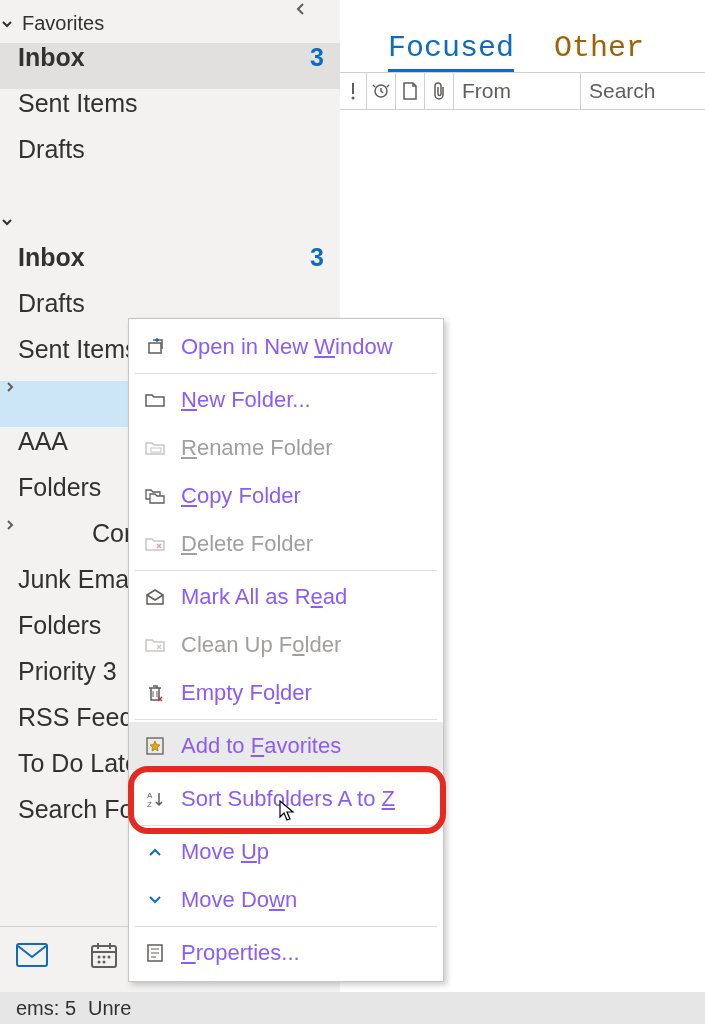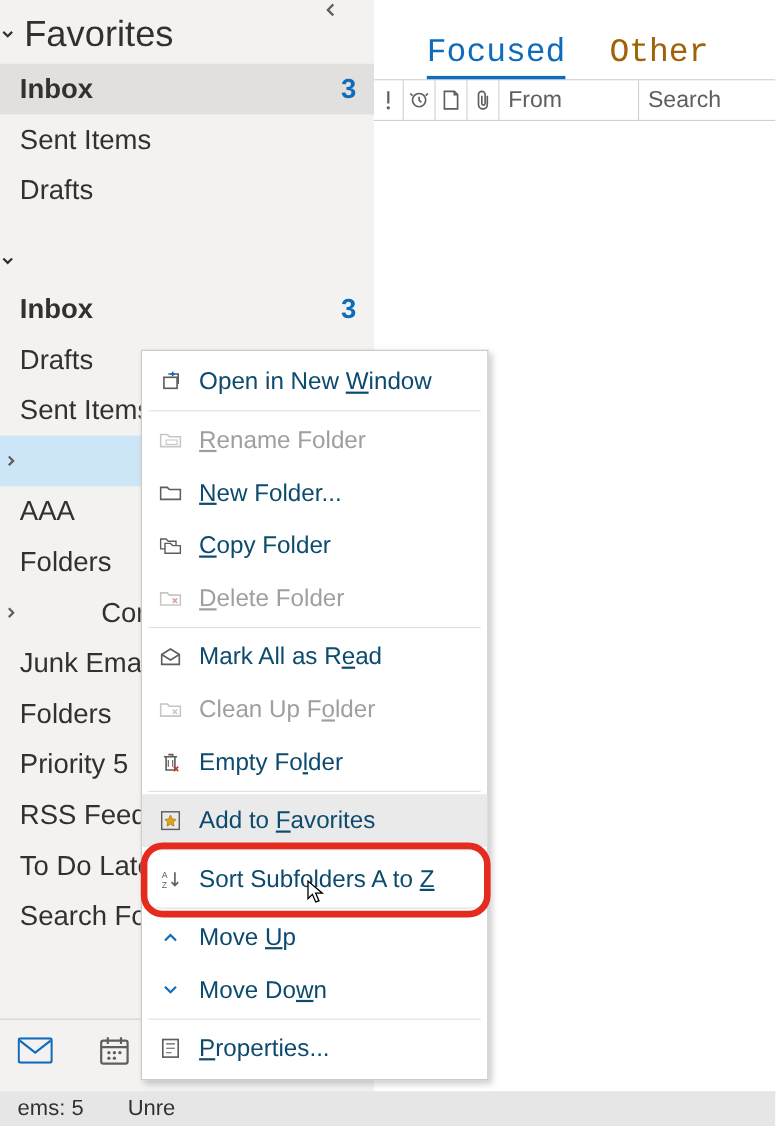--- a/index.html
+++ b/index.html
@@ -31,31 +31,30 @@
     text-align: center;
     color: #605e5c;
     font-size: 18px;
     user-select: none;
   }
   .section-header {
     display: flex;
     align-items: center;
     gap: 6px;
     padding: 12px 10px 8px 0;
-    font-size: 33px;
+    font-size: 20px;
   }
   .section-header .chev {
     width: 16px;
     text-align: center;
     font-size: 20px;
     color: #323130;
   }
   .fav-list .item, .mail-list .item {
     display: flex;
-    align-items: center;
     justify-content: space-between;
     padding: 0 16px 0 18px;
     height: 46px;
     font-size: 25px;
     cursor: default;
   }
   .fav-list .item .label { flex: 1; }
   .fav-list .item .count, .mail-list .item .count {
     color: #0f6cbd;
     font-weight: 600;
@@ -187,21 +186,21 @@
     padding: 4px 0;
     z-index: 50;
     font-size: 22px;
   }
   .menu-item {
     display:flex;
     align-items:center;
     gap:14px;
     height:48px;
     padding:0 14px;
-    color:#0c4a6e;
+    color:#8b5cf6;
   }
   .menu-item.disabled { color:#a19f9d; }
   .menu-item .micon {
     width:24px; height:24px;
     display:flex; align-items:center; justify-content:center;
     color:inherit;
   }
   .menu-item .mlabel u { text-decoration: underline; }
   .menu-sep {
     height:1px; background:#e1dfdd; margin:2px 6px;
@@ -301,21 +300,21 @@
         </span>
         <span class="label" style="overflow:hidden; white-space:nowrap;">Conversation History</span>
       </div>
       <div class="item">
         <span class="label">Junk Email</span>
       </div>
       <div class="item">
         <span class="label">Folders</span>
       </div>
       <div class="item">
-        <span class="label">Priority 5</span>
+        <span class="label">Priority 3</span>
       </div>
       <div class="item">
         <span class="label">RSS Feeds</span>
       </div>
       <div class="item">
         <span class="label">To Do Later</span>
       </div>
       <div class="item">
         <span class="label">Search Folders</span>
       </div>
@@ -386,36 +385,36 @@
       <svg width="20" height="20" viewBox="0 0 20 20">
           <rect x="4" y="6" width="12" height="10" fill="none" stroke="#605e5c" stroke-width="1.5"></rect>
           <path d="M8 3 H17 V12" fill="none" stroke="#605e5c" stroke-width="1.5"></path>
           <line x1="12" y1="1" x2="12" y2="5" stroke="#0f6cbd" stroke-width="1.5"></line>
           <line x1="10" y1="3" x2="14" y2="3" stroke="#0f6cbd" stroke-width="1.5"></line>
         </svg>
     </span>
     <span class="mlabel">Open in New <u>W</u>indow</span>
   </div>
   <div class="menu-sep"></div>
+  <div class="menu-item">
+    <span class="micon">
+      <svg width="20" height="16" viewBox="0 0 20 16">
+          <path d="M1 3 H7 L9 5 H19 V14 H1 Z" fill="none" stroke="#605e5c" stroke-width="1.5"></path>
+        </svg>
+    </span>
+    <span class="mlabel"><u>N</u>ew Folder...</span>
+  </div>
   <div class="menu-item disabled">
     <span class="micon">
       <svg width="20" height="16" viewBox="0 0 20 16">
           <path d="M1 3 H7 L9 5 H19 V14 H1 Z" fill="none" stroke="#c8c6c4" stroke-width="1.5"></path>
           <rect x="6" y="8" width="10" height="4" fill="none" stroke="#c8c6c4"></rect>
         </svg>
     </span>
     <span class="mlabel"><u>R</u>ename Folder</span>
-  </div>
-  <div class="menu-item">
-    <span class="micon">
-      <svg width="20" height="16" viewBox="0 0 20 16">
-          <path d="M1 3 H7 L9 5 H19 V14 H1 Z" fill="none" stroke="#605e5c" stroke-width="1.5"></path>
-        </svg>
-    </span>
-    <span class="mlabel"><u>N</u>ew Folder...</span>
   </div>
   <div class="menu-item">
     <span class="micon">
       <svg width="20" height="18" viewBox="0 0 20 18">
           <path d="M1 3 H6 L8 5 H15 V12 H1 Z" fill="none" stroke="#605e5c" stroke-width="1.3"></path>
           <path d="M5 7 H10 L12 9 H19 V16 H5 Z" fill="#fff" stroke="#605e5c" stroke-width="1.3"></path>
         </svg>
     </span>
     <span class="mlabel"><u>C</u>opy Folder</span>
   </div>
@@ -513,14 +512,14 @@
 <div class="highlight-ring"></div>
 
 <div class="cursor">
   <svg width="20" height="24" viewBox="0 0 20 24">
       <path d="M2 2 L2 18 L6 14 L9 21 L12 20 L9 13 L15 13 Z" fill="#fff" stroke="#000" stroke-width="1.2"></path>
     </svg>
 </div>
 
 <div class="status-bar">
   <span style="margin-left:16px;">ems: 5</span>
-  <span style="margin-left:40px;">Unre</span>
+  <span style="margin-left:12px;">Unre</span>
 </div>
 
 </body></html>

